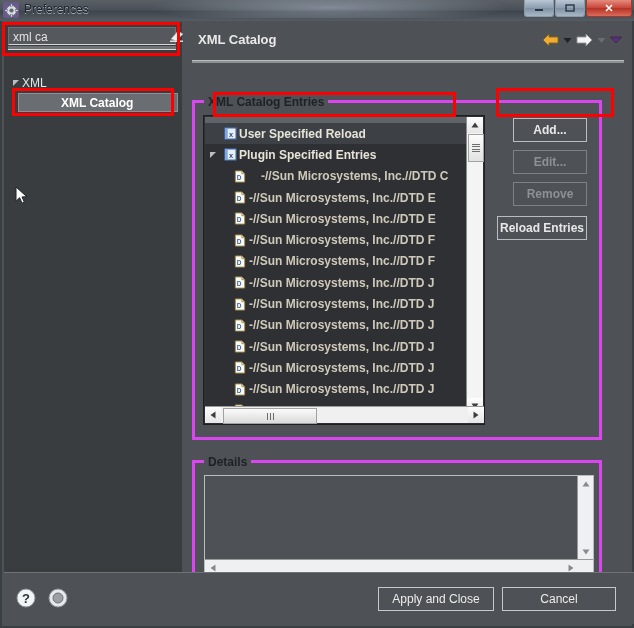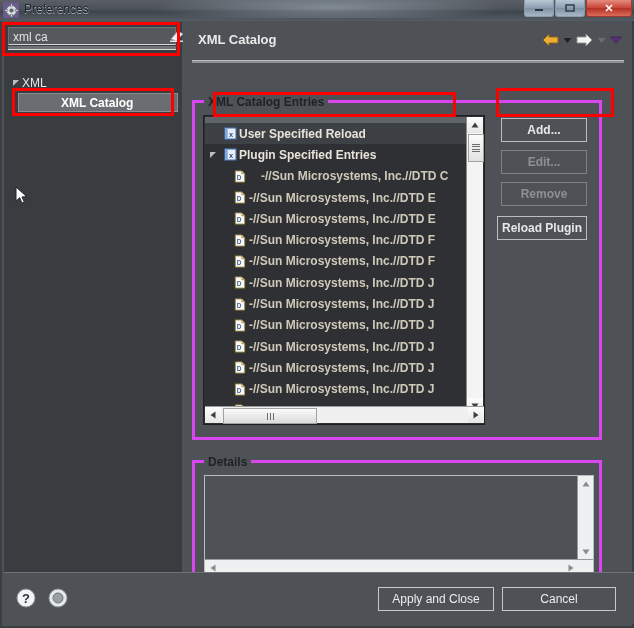--- a/index.html
+++ b/index.html
@@ -180,21 +180,21 @@
     position:absolute;left:18px;top:1px;width:92px;height:14px;
     background:linear-gradient(180deg,#fbfbfb,#dadada);
     border:1px solid #a2a2a2;
     display:flex;align-items:center;justify-content:center;
   }
   .hgrip{display:flex;gap:2px;}
   .hgrip i{display:block;width:1px;height:7px;background:#6d6d6d;}
 
   
   .btn{
-    position:absolute;width:86px;height:24px;
+    position:absolute;width:74px;height:24px;
     background:#4e5256;border:1px solid #b9bdc1;box-sizing:border-box;
     color:#e7e7e7;font-size:12px;
     display:flex;align-items:center;justify-content:center;
     font-family:"Liberation Sans",sans-serif;
     cursor:default;
   }
   .btn.disabled{color:#8d9195;border-color:#7d8185;}
   .btn-add{right:12px;top:15px;}
   .btn-edit{right:12px;top:47px;}
   .btn-remove{right:12px;top:79px;}
@@ -567,21 +567,21 @@
         <div class="btn btn-add">
           <span>Add...</span>
         </div>
         <div class="btn btn-edit disabled">
           <span>Edit...</span>
         </div>
         <div class="btn btn-remove disabled">
           <span>Remove</span>
         </div>
         <div class="btn btn-reload">
-          <span>Reload Plugin</span>
+          <span>Reload Entries</span>
         </div>
       </div>
 
       <div class="group group-details">
         <div class="group-label">Details</div>
         <div class="detbox">
           <span></span>
           <div class="det-v">
             <div class="det-arrow" style="top:0;">
               <svg width="8" height="6" viewBox="0 0 8 6">

